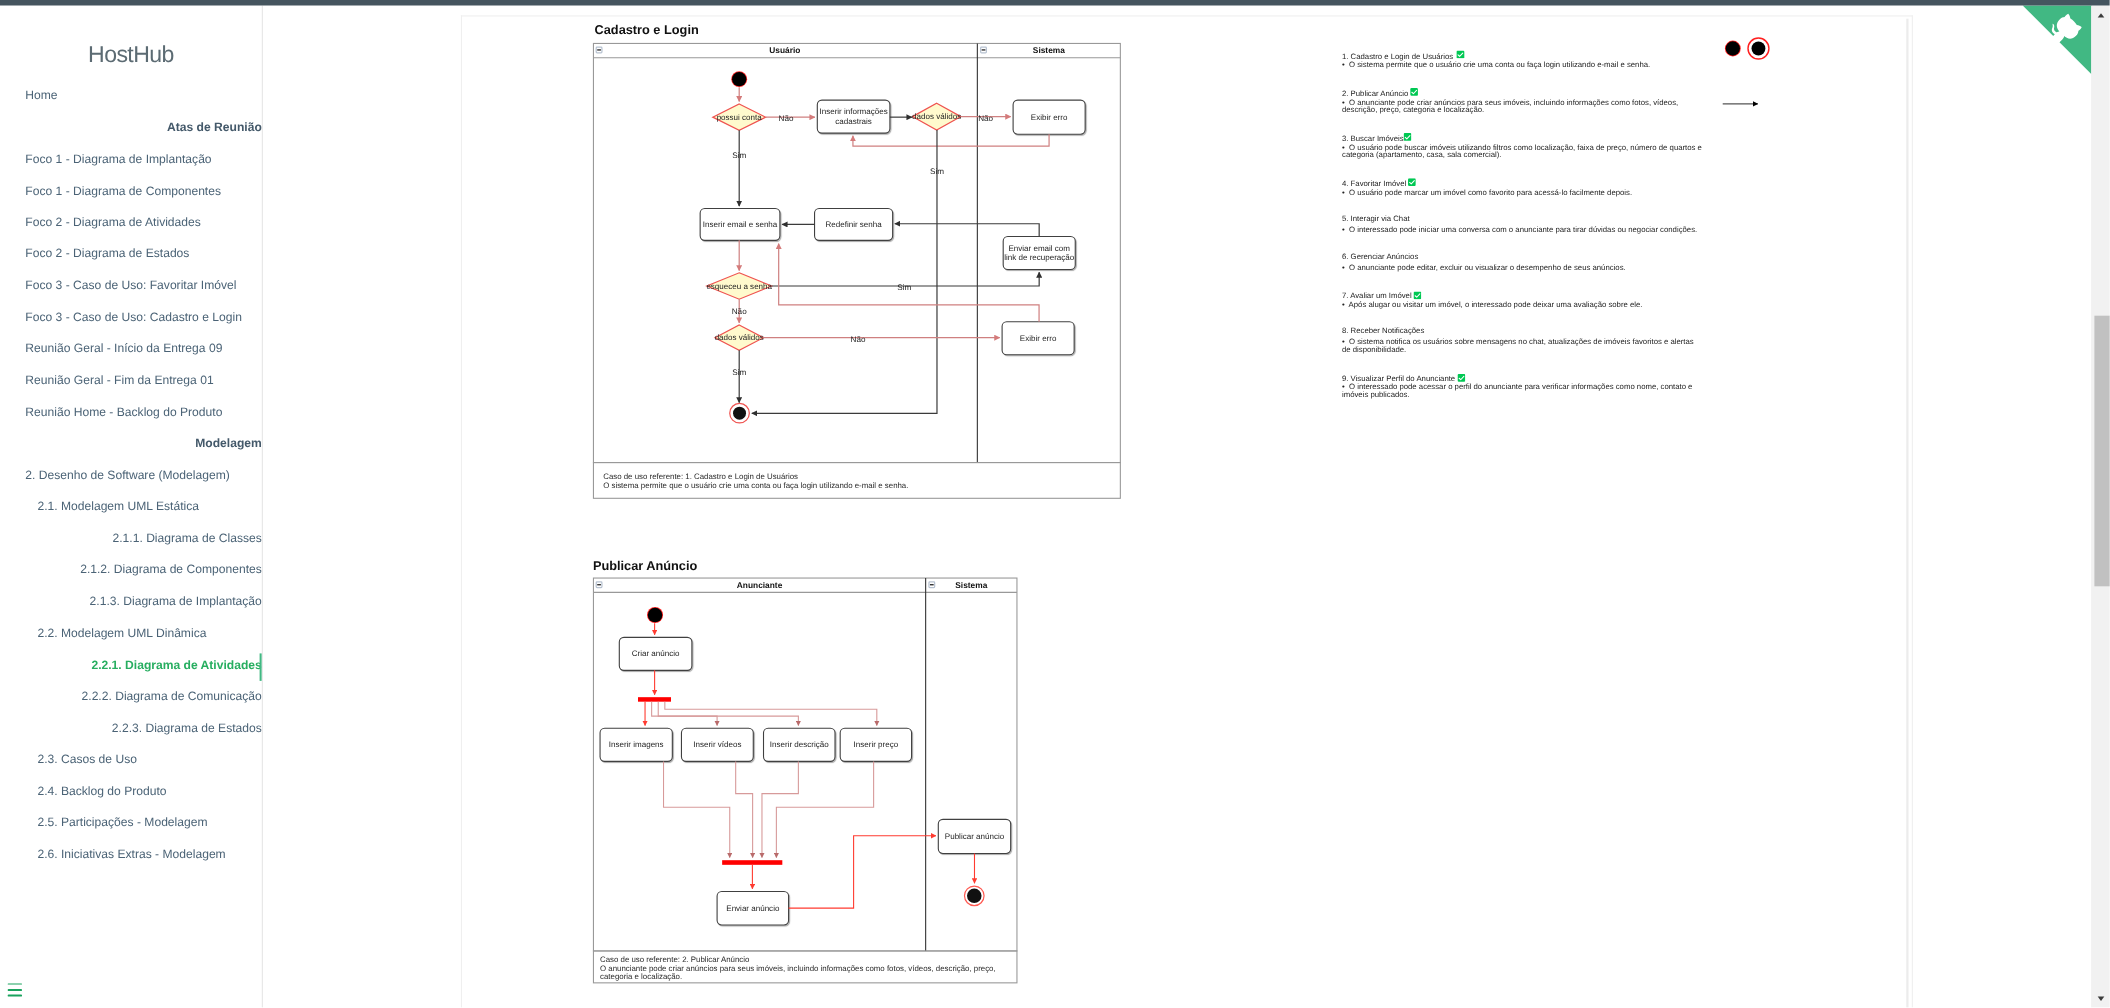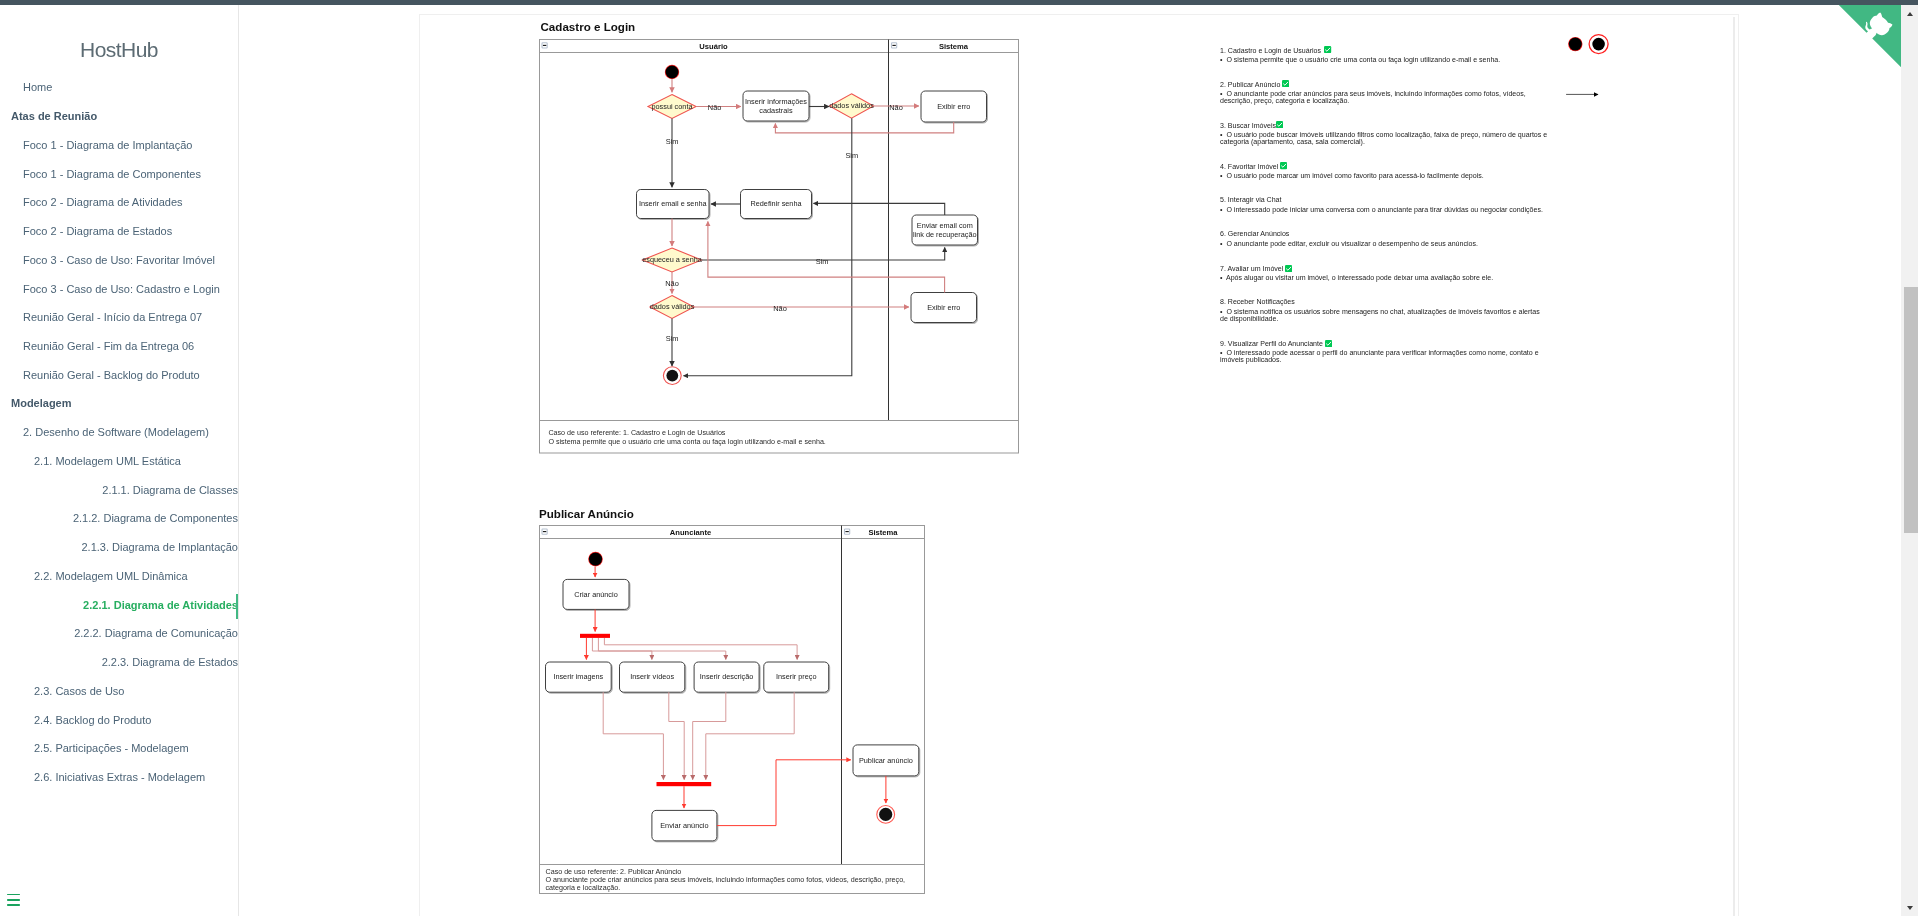--- a/index.html
+++ b/index.html
@@ -16,21 +16,21 @@
   #sidebar { position:absolute; left:0; top:5px; width:239px; height:911px; background:#fff;
              border-right:1px solid #e6e6e6; overflow:hidden; }
   #brand { text-align:center; font-size:21px; letter-spacing:-0.55px; color:#5c6b73; font-weight:400;
            padding-top:33px; font-family:"Liberation Sans", sans-serif; }
   #nav { margin-top:11px; }
   .navitem { font-size:11px; color:#4b6376; line-height:14px; padding:7.4px 0 7.35px 11px; white-space:nowrap; position:relative; }
   .navitem.lvl0 { padding-left:11px; }
   .navitem.lvl1 { padding-left:23px; }
   .navitem.lvl2 { padding-left:34px; }
   .navitem.lvl3 { padding-left:46px;text-align:right; }
-  .navitem.head { font-weight:bold; color:#44596a; }
+  .navitem.head { font-weight:bold; color:#44596a;text-align:right; }
   .navitem.active { color:#27ae60; font-weight:bold; }
   .navitem.active:after { content:""; position:absolute; right:0px; top:4px; bottom:0px; width:2px; background:#41b883; }
   #hamburger { position:absolute; left:7px; bottom:10.3px; width:13px; }
   #hamburger span { display:block; height:1.7px; background:#1aa35e; margin-bottom:3.5px; border-radius:0.8px; }
   #hamburger span:last-child { margin-bottom:0; }
   
   #content { position:absolute; left:419px; top:14px; width:1320px; height:902px;
              border:1px solid #efefef; border-bottom:none; background:#fff; }
   #tocbar { position:absolute; left:1733px; top:17px; width:2px; height:899px; background:#ececec; }
   #dg { position:absolute; left:0; top:0; width:1918px; height:916px; pointer-events:none; }
@@ -66,23 +66,23 @@
   <div id="brand">HostHub</div>
   <div id="nav">
       <div class="navitem lvl1">Home</div>
       <div class="navitem lvl0 head">Atas de Reunião</div>
       <div class="navitem lvl1">Foco 1 - Diagrama de Implantação</div>
       <div class="navitem lvl1">Foco 1 - Diagrama de Componentes</div>
       <div class="navitem lvl1">Foco 2 - Diagrama de Atividades</div>
       <div class="navitem lvl1">Foco 2 - Diagrama de Estados</div>
       <div class="navitem lvl1">Foco 3 - Caso de Uso: Favoritar Imóvel</div>
       <div class="navitem lvl1">Foco 3 - Caso de Uso: Cadastro e Login</div>
-      <div class="navitem lvl1">Reunião Geral - Início da Entrega 07</div>
-      <div class="navitem lvl1">Reunião Geral - Fim da Entrega 06</div>
-      <div class="navitem lvl1">Reunião Geral - Backlog do Produto</div>
+      <div class="navitem lvl1">Reunião Geral - Início da Entrega 09</div>
+      <div class="navitem lvl1">Reunião Geral - Fim da Entrega 01</div>
+      <div class="navitem lvl1">Reunião Home - Backlog do Produto</div>
       <div class="navitem lvl0 head">Modelagem</div>
       <div class="navitem lvl1">2. Desenho de Software (Modelagem)</div>
       <div class="navitem lvl2">2.1. Modelagem UML Estática</div>
       <div class="navitem lvl3">2.1.1. Diagrama de Classes</div>
       <div class="navitem lvl3">2.1.2. Diagrama de Componentes</div>
       <div class="navitem lvl3">2.1.3. Diagrama de Implantação</div>
       <div class="navitem lvl2">2.2. Modelagem UML Dinâmica</div>
       <div class="navitem lvl3 active">2.2.1. Diagrama de Atividades</div>
       <div class="navitem lvl3">2.2.2. Diagrama de Comunicação</div>
       <div class="navitem lvl3">2.2.3. Diagrama de Estados</div>

